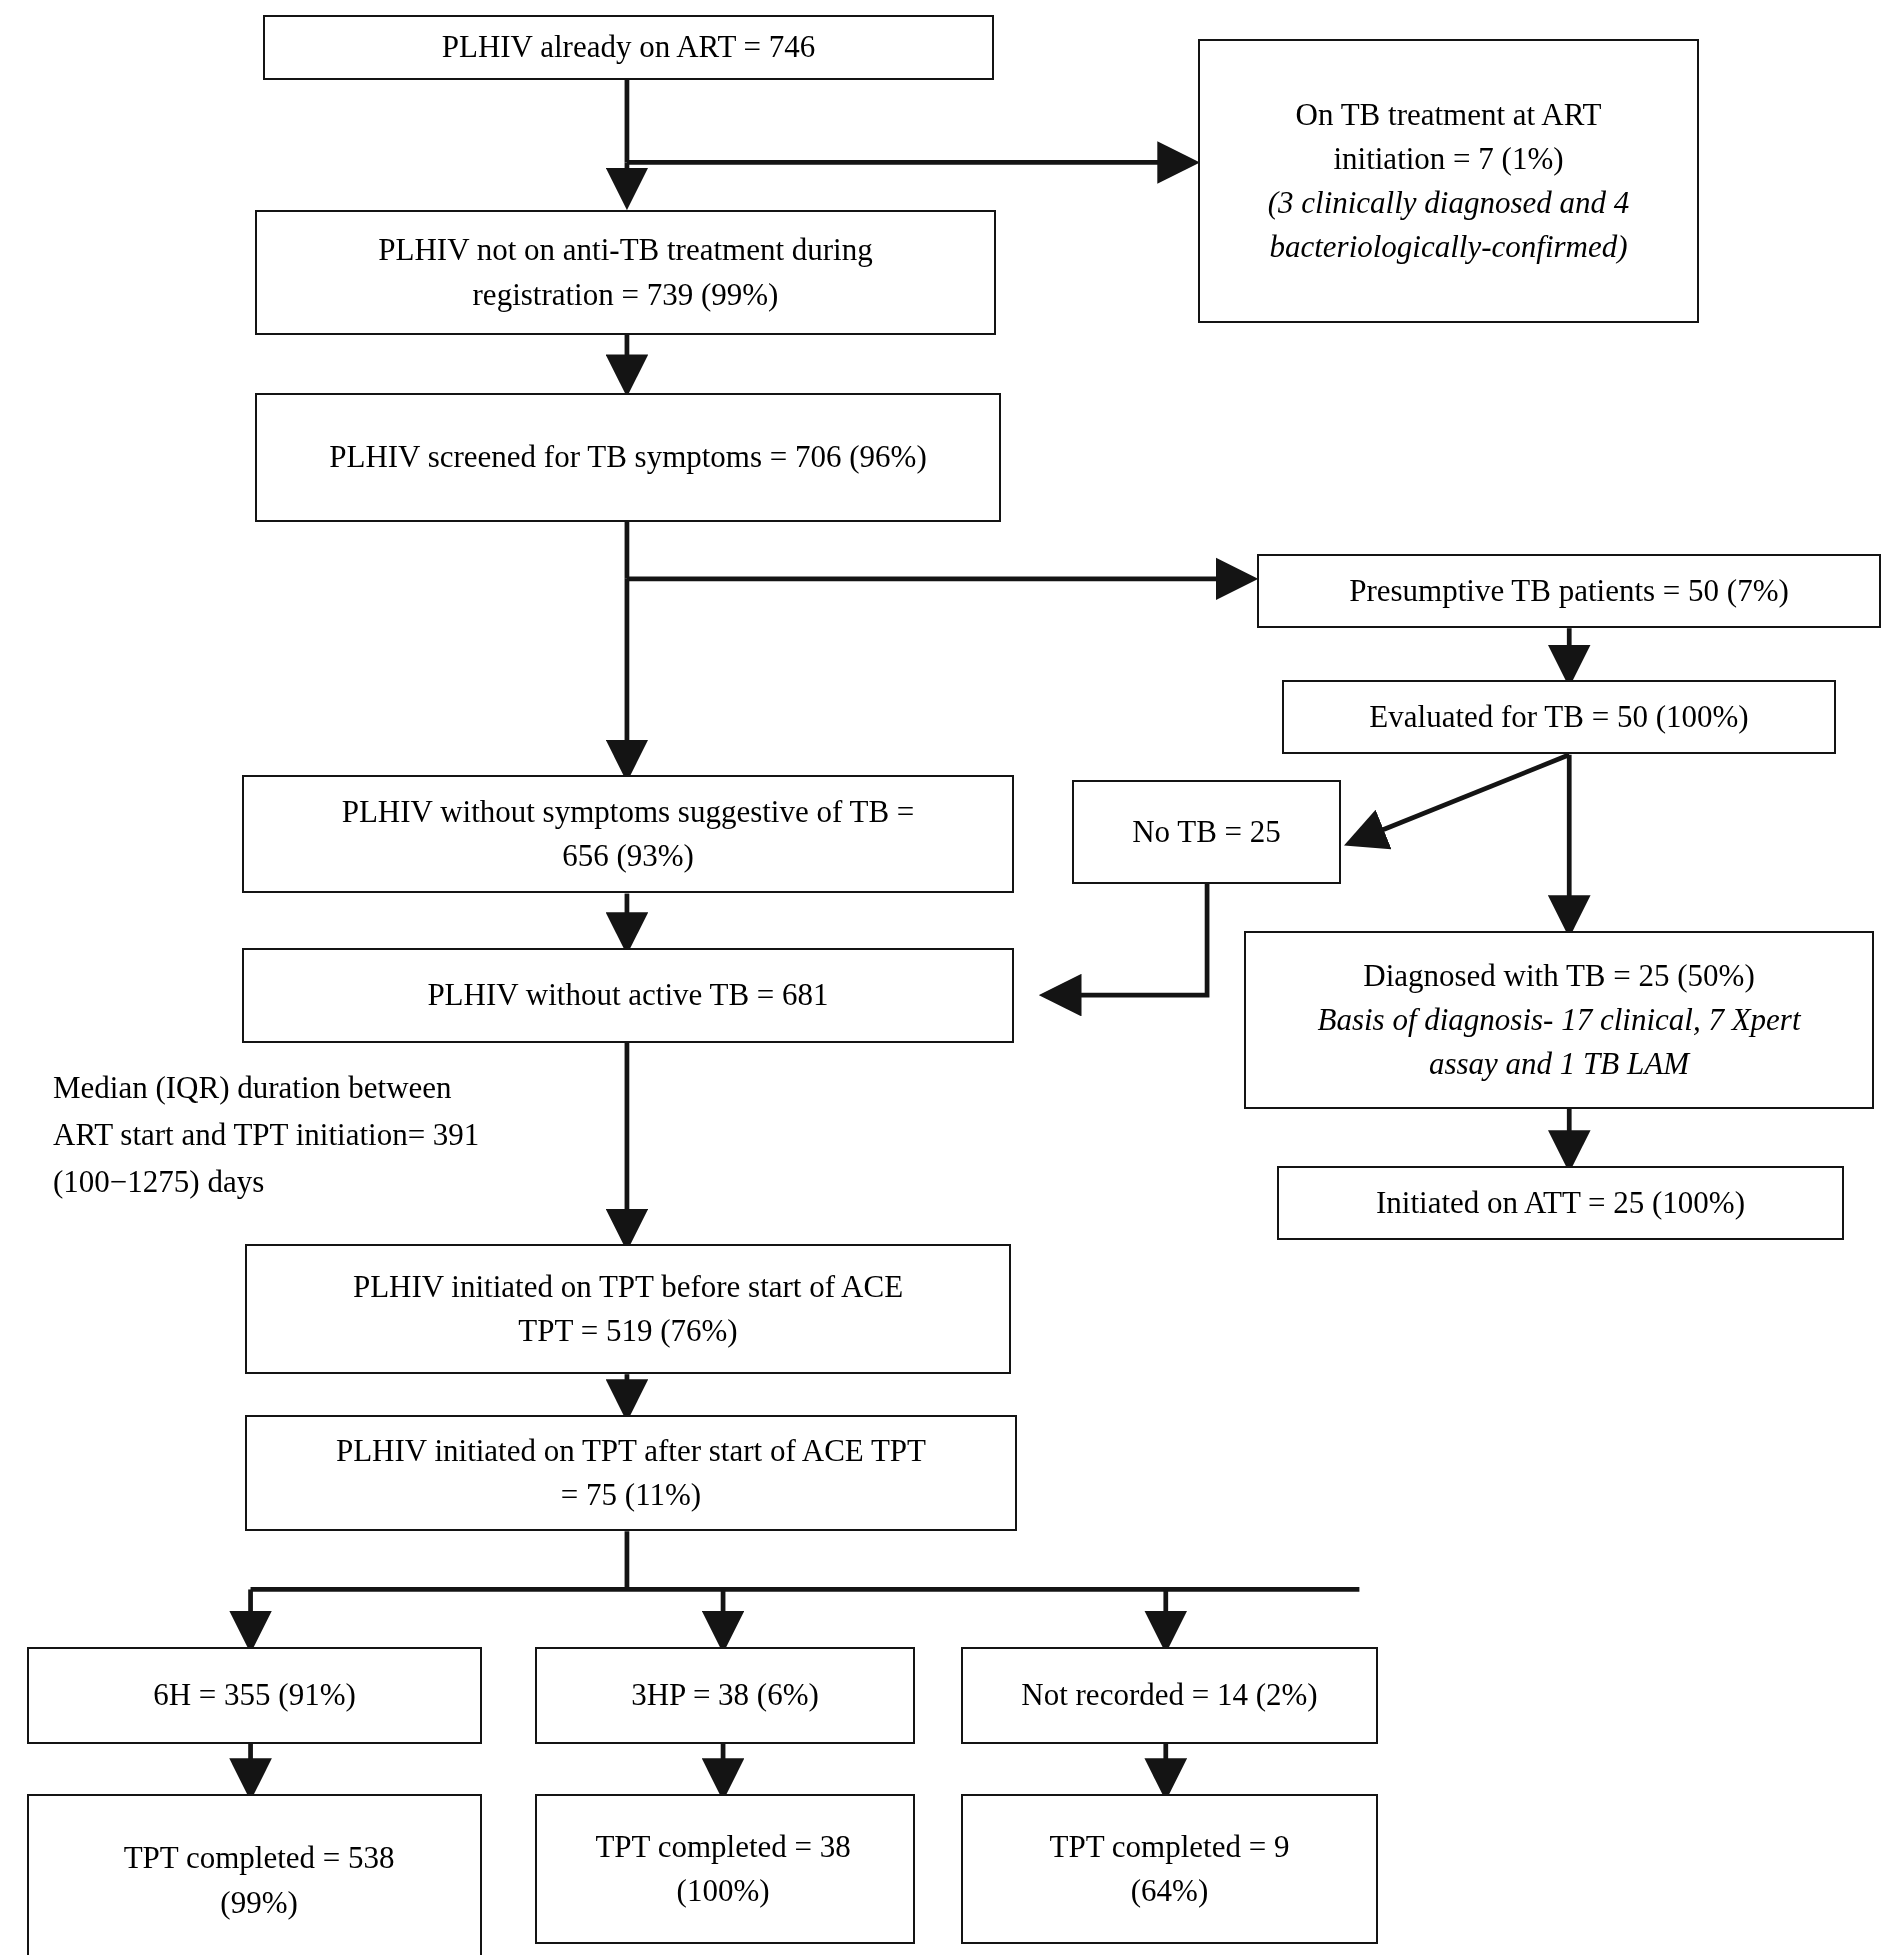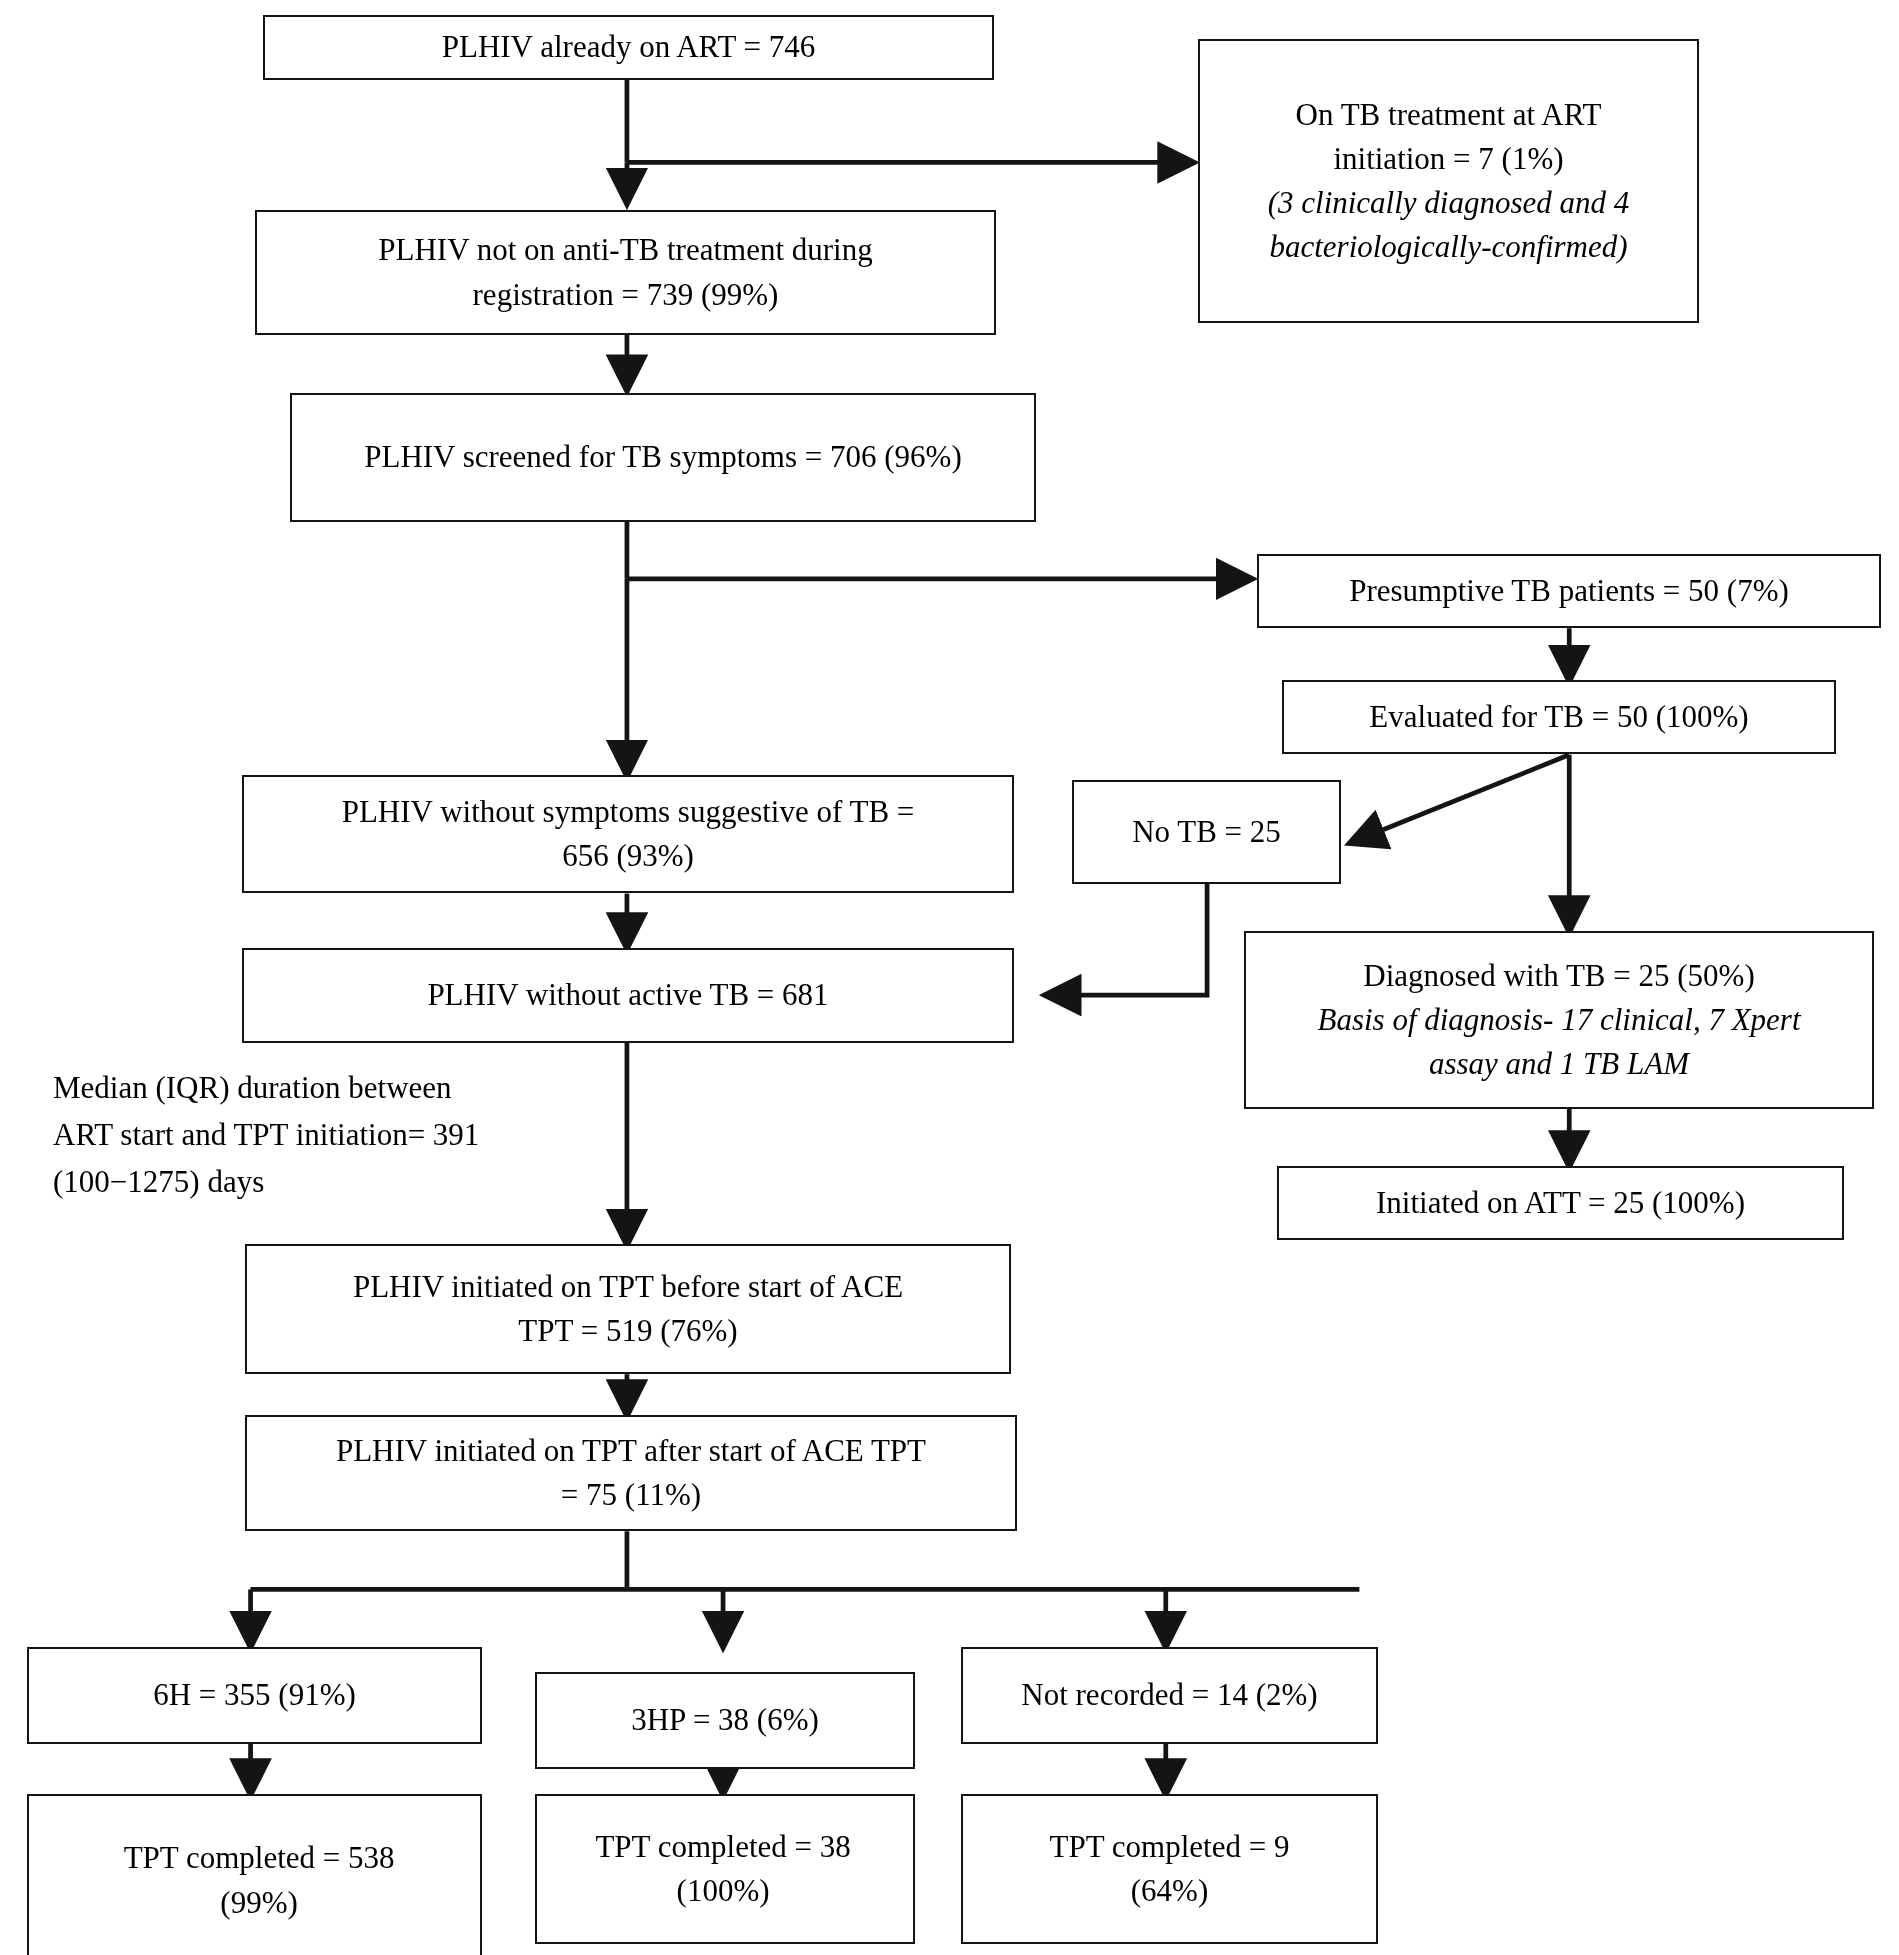--- a/index.html
+++ b/index.html
@@ -112,21 +112,21 @@
     <span class="ln">initiation = 7 (1%)</span>
     <span class="ln ital">(3 clinically diagnosed and 4</span>
     <span class="ln ital">bacteriologically-confirmed)</span>
   </div>
 
   <div class="node" style="left:255px; top:210px; width:741px; height:125px;">
     <span class="ln">PLHIV not on anti-TB treatment during</span>
     <span class="ln">registration = 739 (99%)</span>
   </div>
 
-  <div class="node" style="left:255px; top:393px; width:746px; height:129px;margin-left:35px;">
+  <div class="node" style="left:255px; top:393px; width:746px; height:129px;">
     <span class="ln">PLHIV screened for TB symptoms = 706 (96%)</span>
   </div>
 
   <div class="node" style="left:1257px; top:554px; width:624px; height:74px;">
     <span class="ln">Presumptive TB patients = 50 (7%)</span>
   </div>
 
   <div class="node" style="left:1282px; top:680px; width:554px; height:74px;">
     <span class="ln">Evaluated for TB = 50 (100%)</span>
   </div>
@@ -161,21 +161,21 @@
 
   <div class="node" style="left:245px; top:1415px; width:772px; height:116px;">
     <span class="ln">PLHIV initiated on TPT after start of ACE TPT</span>
     <span class="ln">= 75 (11%)</span>
   </div>
 
   <div class="node" style="left:27px; top:1647px; width:455px; height:97px;">
     <span class="ln">6H = 355 (91%)</span>
   </div>
 
-  <div class="node" style="left:535px; top:1647px; width:380px; height:97px;margin-top:25px;">
+  <div class="node" style="left:535px; top:1647px; width:380px; height:97px;">
     <span class="ln">3HP = 38 (6%)</span>
   </div>
 
   <div class="node" style="left:961px; top:1647px; width:417px; height:97px;">
     <span class="ln">Not recorded = 14 (2%)</span>
   </div>
 
   <div class="node" style="left:27px; top:1794px; width:455px; height:173px;padding-left:20px;">
     <span class="ln">TPT completed = 538</span>
     <span class="ln">(99%)</span>

